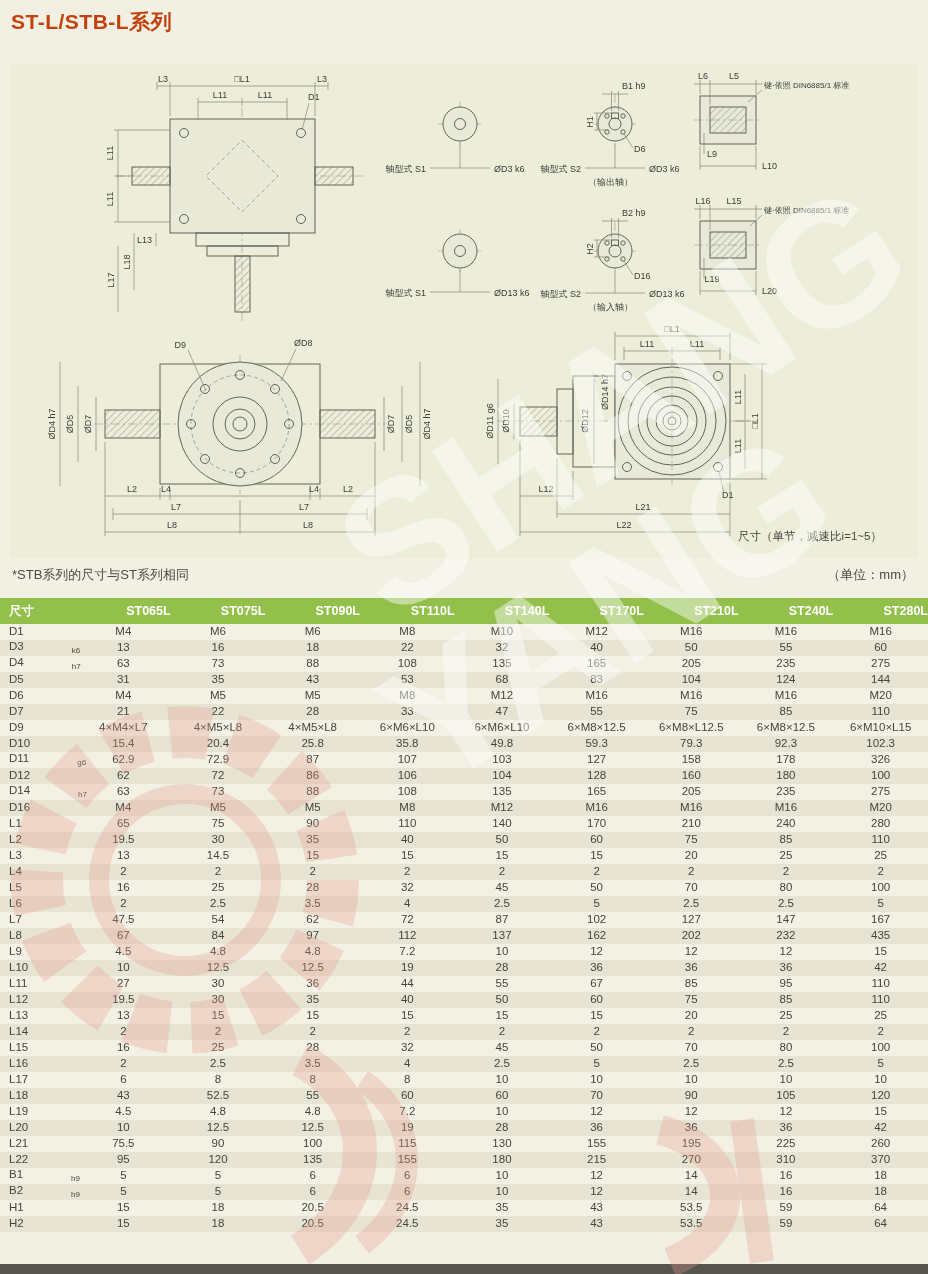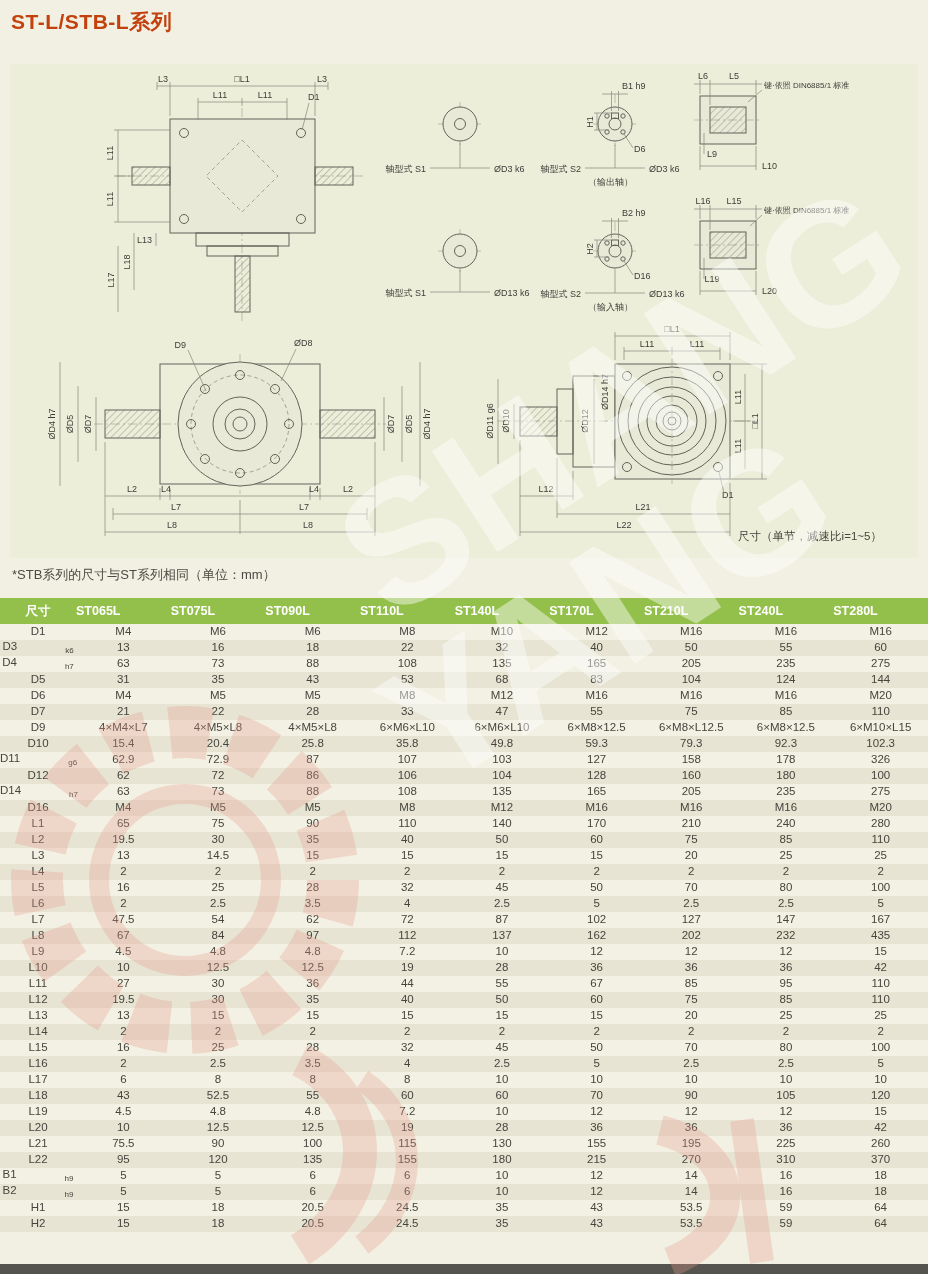--- a/index.html
+++ b/index.html
@@ -24,33 +24,33 @@
   .draw-svg .lnf { stroke: #63635a; stroke-width: 1; fill: #e8ead7; }
   .draw-svg .hat { stroke: #63635a; stroke-width: 1; fill: url(#hatch); }
   .draw-svg .dim { stroke: #84847a; stroke-width: .7; fill: none; }
   .draw-svg .dsh { stroke: #84847a; stroke-width: .7; stroke-dasharray: 4 3; fill: none; }
   .draw-svg .cl  { stroke: #9a9a8e; stroke-width: .6; stroke-dasharray: 9 3 2 3; fill: none; }
   .draw-svg text { font-family: "Liberation Sans", sans-serif; font-size: 9px; fill: #3d3d38; }
   .draw-svg text.sm  { font-size: 8px; }
   .draw-svg text.cap { font-size: 11.5px; fill: #45453e; }
   .notes {
     position: absolute; top: 566px; left: 12px; right: 14px;
-    display: flex; 
+    display: flex; justify-content: space-between;
     font-size: 13px; color: #4b4b44;
   }
   table.spec {
     position: absolute; top: 598px; left: 0;
     width: 928px; border-collapse: collapse; table-layout: fixed;
     font-size: 11.5px; color: #45453e;
   }
   .spec thead th {
     background: #93bf4b; color: #ffffff;
-    font-size: 12.5px; font-weight: bold; height: 26px; text-align: left;
+    font-size: 12.5px; font-weight: bold; height: 26px; text-align: right;
   }
-  .spec th.c-label, .spec td.c-label { width: 76px; text-align: center; }
+  .spec th.c-label, .spec td.c-label { width: 76px; text-align: left; padding-left: 9px; }
   .spec td { height: 16px; text-align: center; line-height: 1; }
   .spec tbody tr:nth-child(odd)  { background: #f3f1e3; }
   .spec tbody tr:nth-child(even) { background: #e7e4d3; }
   .spec sub { font-size: 8px; margin-left: 48px; }
   .footer-bar {
     position: absolute; left: 0; bottom: 0;
     width: 928px; height: 10px; background: #55544f;
   }
   .watermark {
     position: absolute; top: 0; left: 0;

